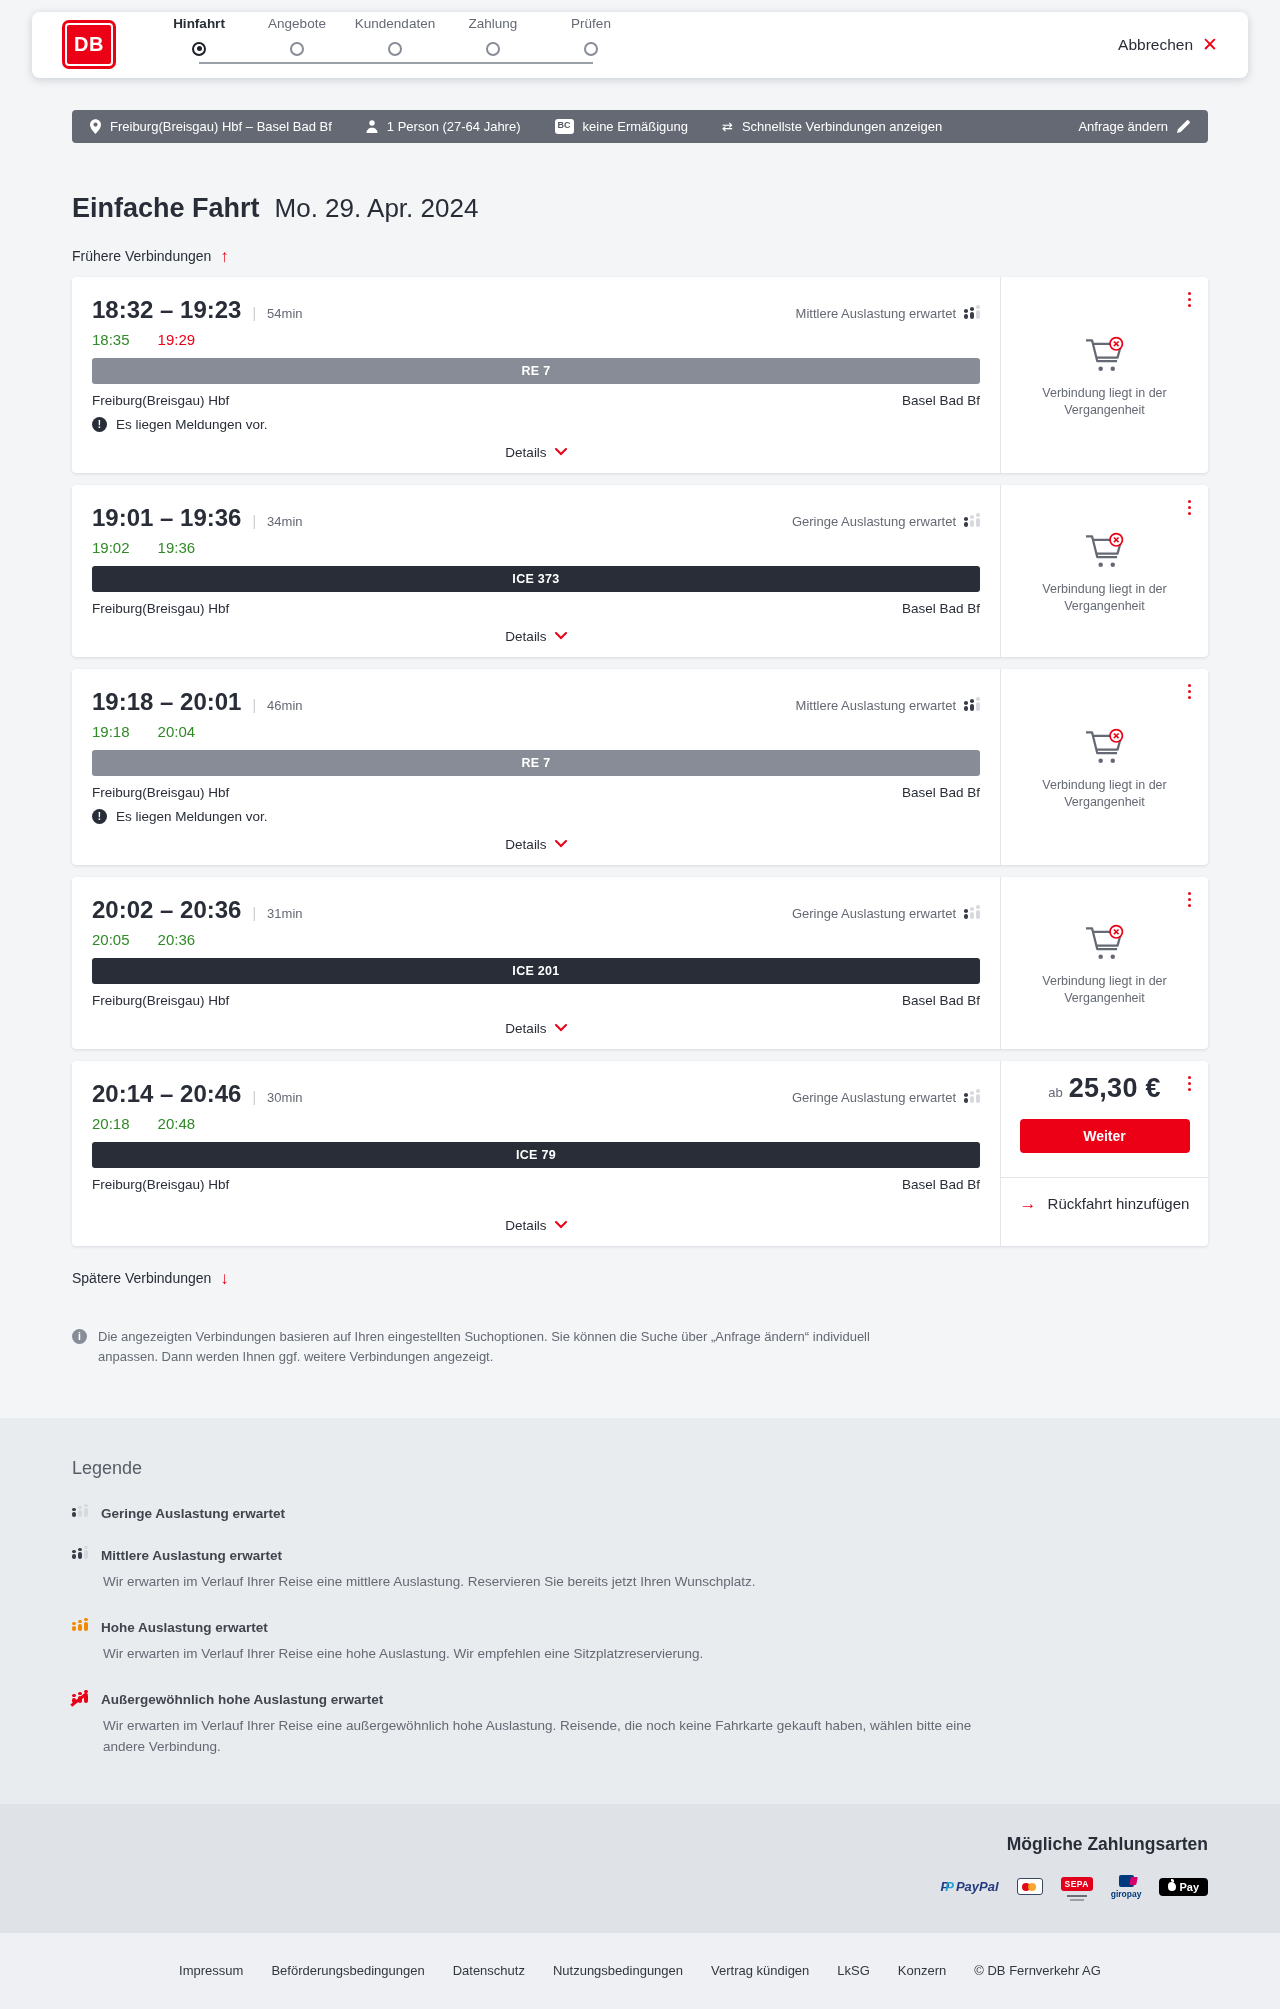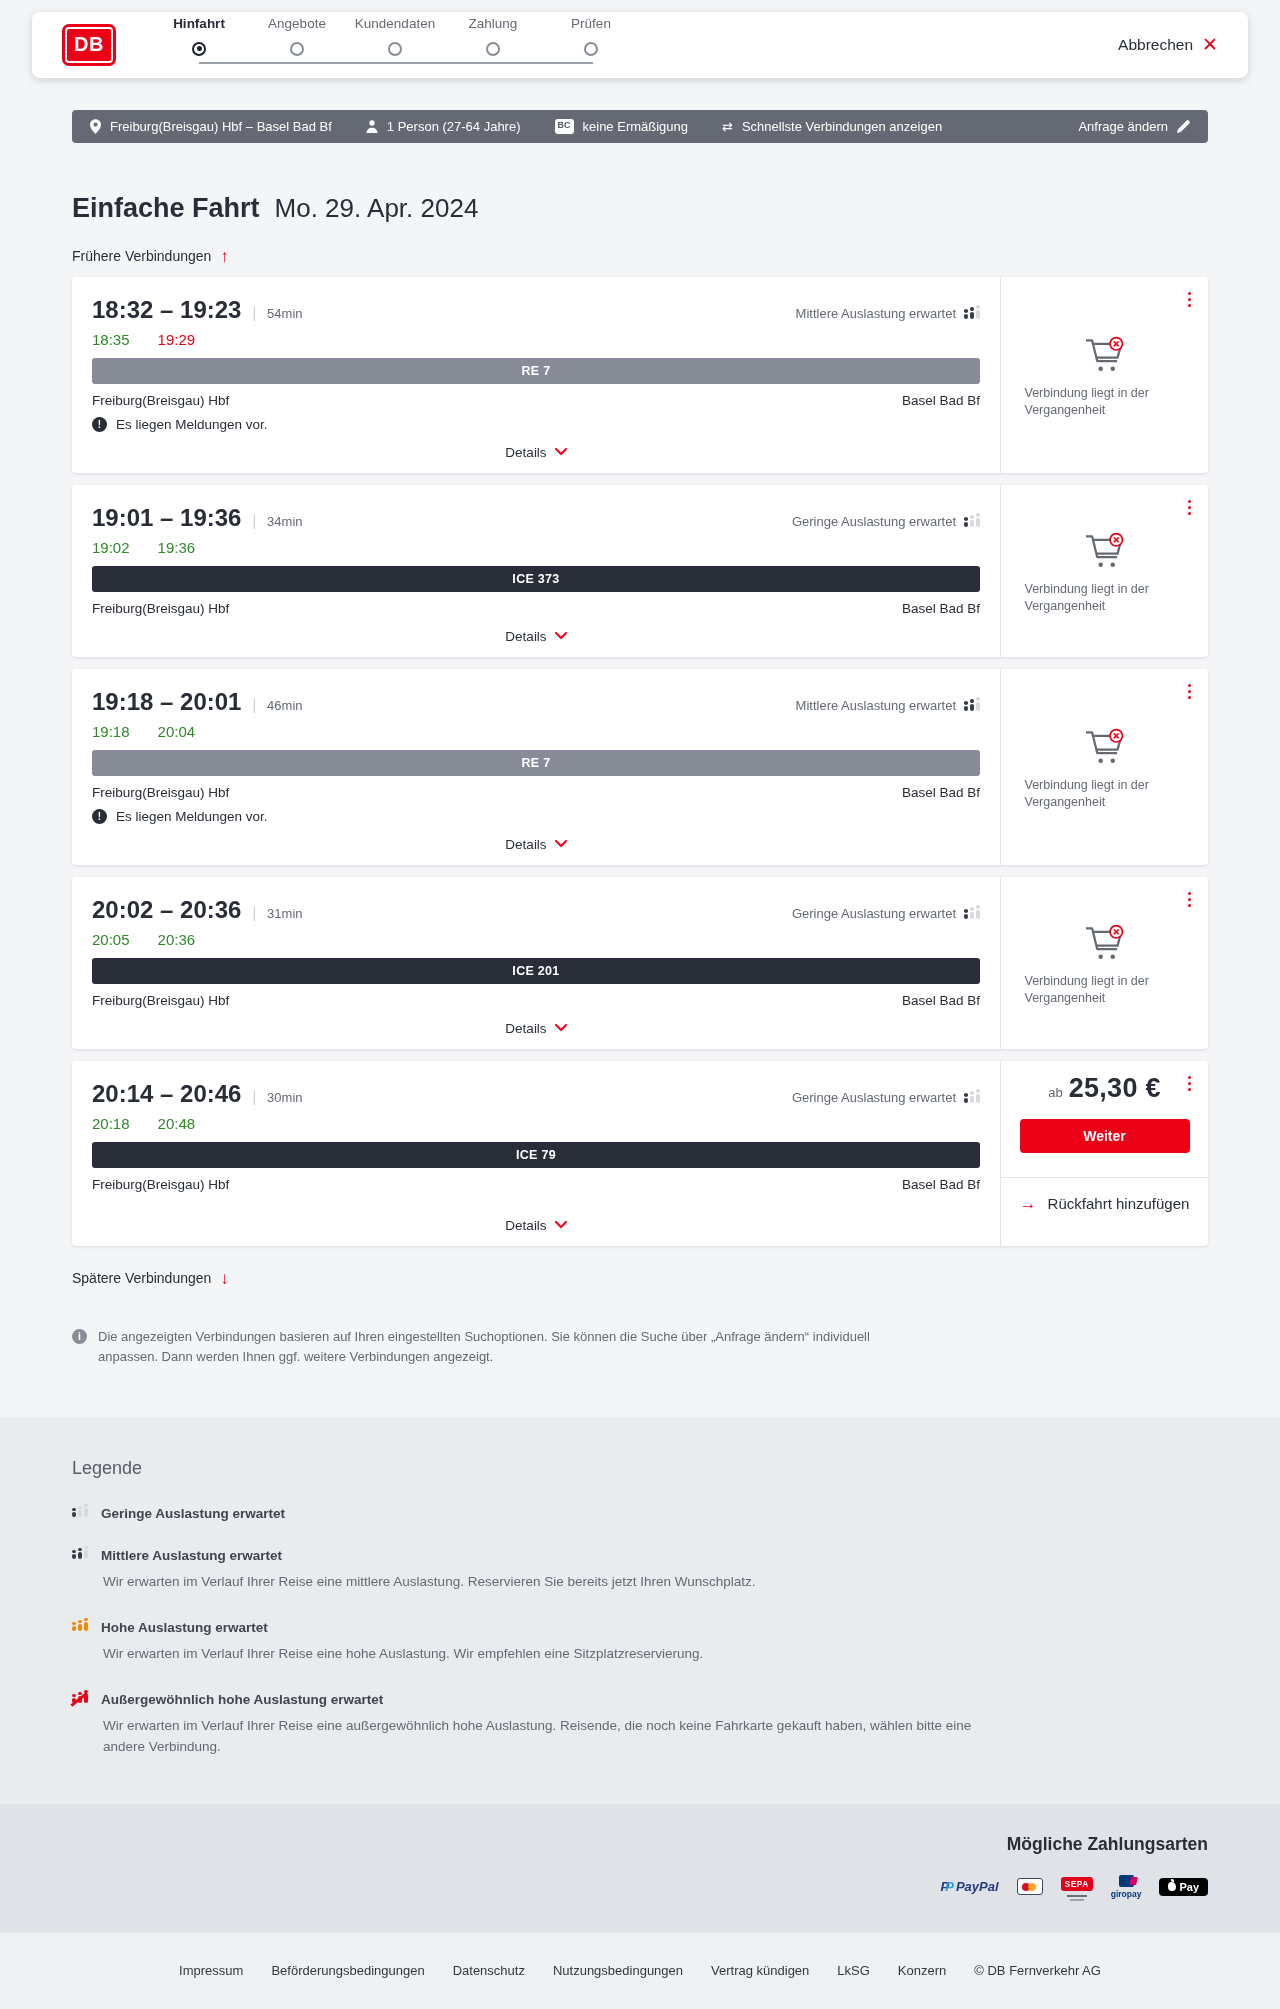--- a/index.html
+++ b/index.html
@@ -3,21 +3,21 @@
 <meta charset="utf-8">
 <style>
   *{box-sizing:border-box;margin:0;padding:0}
   html,body{width:1280px}
   body{font-family:"Liberation Sans","DejaVu Sans",sans-serif;background:#f3f5f7;color:#282d37}
   .page{display:flex;flex-direction:column;height:2009px;overflow:hidden}
 
   
   .header{background:#fff;margin:12px 32px 0;height:76px;border-radius:8px;
     box-shadow:0 2px 8px rgba(40,45,55,.18);display:flex;align-items:center;padding:0 30px;position:relative;z-index:3}
-  .logo{width:54px;height:42px;background:#ec0016;border-radius:7px;display:flex;align-items:center;justify-content:center;padding:3px}
+  .logo{width:54px;height:49px;background:#ec0016;border-radius:7px;display:flex;align-items:center;justify-content:center;padding:3px}
   .logo-inner{width:100%;height:100%;border:2.5px solid #fff;border-radius:4px;display:flex;align-items:center;justify-content:center;
     color:#fff;font-weight:bold;font-size:20px;letter-spacing:.5px}
   .stepper{margin-left:34px;position:relative;width:492px;height:58px}
   .track{position:absolute;left:49px;right:49px;top:46px;height:2.5px;background:#9aa0a8}
   .steps{display:flex;position:relative}
   .step{width:98px;display:flex;flex-direction:column;align-items:center}
   .step .slbl{font-size:13.5px;color:#646973;margin-bottom:11px;white-space:nowrap}
   .step.active .slbl{color:#282d37;font-weight:bold}
   .dot{width:14px;height:14px;border-radius:50%;border:2.5px solid #878c96;background:#fff;z-index:1;display:flex;align-items:center;justify-content:center}
   .step.active .dot{border-color:#1d2129}
@@ -63,21 +63,21 @@
   .slash{position:absolute;left:-3px;top:4px;width:20px;height:2.5px;background:#ec0016;transform:rotate(-38deg)}
   .row2{margin-top:7px;font-size:15px;display:flex;gap:28px}
   .t-green{color:#2f8a27}.t-red{color:#ec0016}
   .trainbar{margin-top:10px;height:26px;border-radius:3px;color:#fff;font-size:12.5px;font-weight:bold;display:flex;align-items:center;justify-content:center;letter-spacing:.3px}
   .trainbar.re{background:#878c96}
   .trainbar.ice{background:#282d37}
   .stations{display:flex;justify-content:space-between;font-size:13.5px;color:#282d37;margin-top:9px}
   .msg{margin-top:9px;display:flex;align-items:center;gap:9px;font-size:13.5px;color:#282d37}
   .warn{flex:0 0 auto;width:15px;height:15px;border-radius:50%;background:#282d37;color:#fff;font-size:10px;font-weight:bold;display:flex;align-items:center;justify-content:center}
   .details{margin-top:13px;display:flex;justify-content:center;align-items:center;gap:8px;font-size:13.5px;color:#282d37;cursor:pointer}
-  .side-note{font-size:12.5px;color:#646973;margin-top:11px;line-height:1.4;max-width:160px}
+  .side-note{font-size:12.5px;color:#646973;text-align:center;margin-top:11px;line-height:1.4;max-width:160px}
   .cart{margin-top:6px}
 
   
   .price-line{display:flex;align-items:baseline;gap:6px;margin-top:0}
   .ab{font-size:13px;color:#646973}
   .amount{font-size:27px;font-weight:bold;color:#282d37;letter-spacing:.3px}
   .btn{margin-top:15px;width:170px;height:34px;background:#ec0016;color:#fff;border:none;border-radius:4px;font-weight:bold;font-size:14px;font-family:inherit;cursor:pointer}
   .side-div{width:calc(100% + 28px);border-top:1px solid #e3e5e8;margin-top:24px}
   .return{margin-top:17px;display:flex;gap:11px;align-items:center;font-size:15px;color:#282d37;cursor:pointer;margin-bottom:4px}
 

